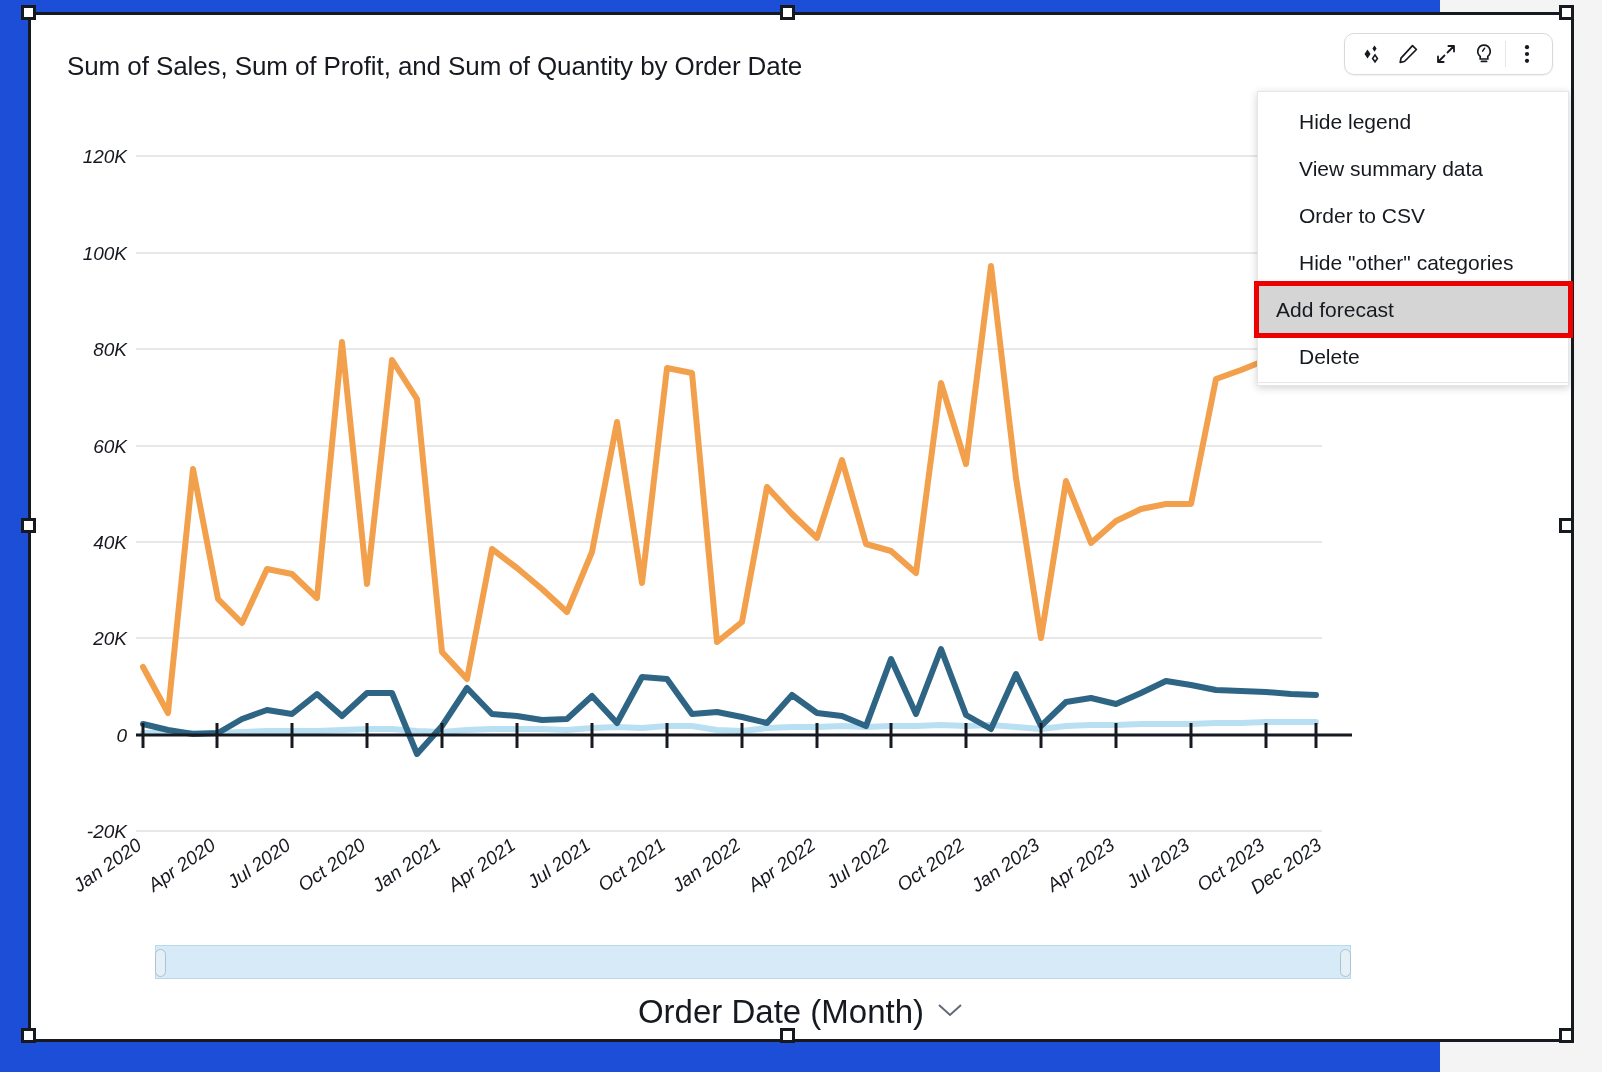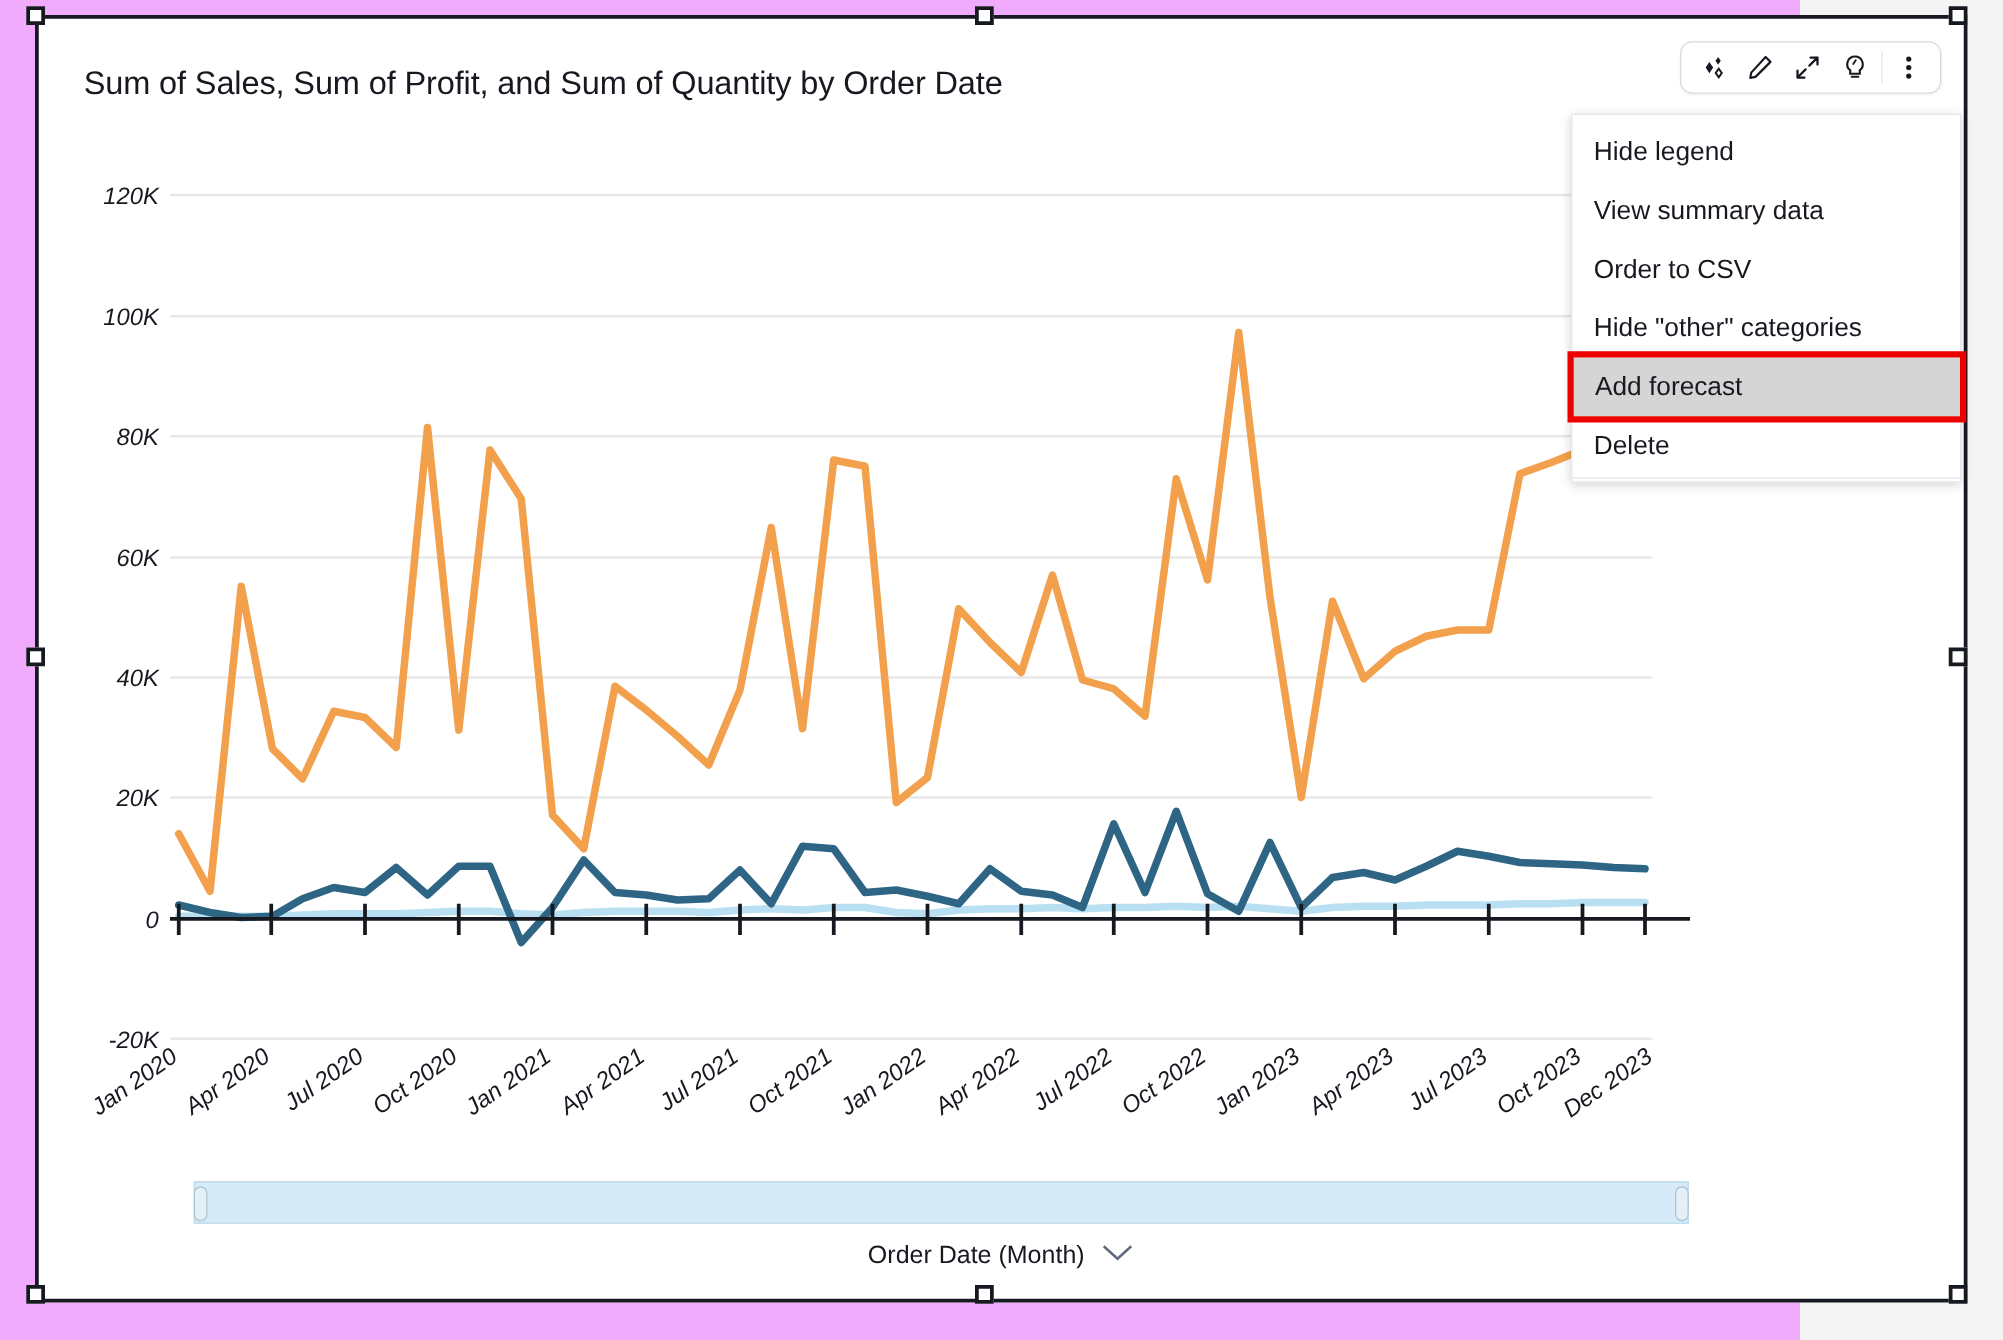--- a/index.html
+++ b/index.html
@@ -2,21 +2,21 @@
 <html><head>
 <meta charset="utf-8">
 <style>
   * { box-sizing: border-box; margin: 0; padding: 0; }
   html, body {
     width: 1602px; height: 1072px;
     background: #f4f4f4;
     font-family: "Liberation Sans", sans-serif;
     overflow: hidden;
   }
-  #root { position: relative; width: 1440px; height: 1072px; background: #f0abfc; }
+  #root { position: relative; width: 1440px; height: 1072px; background: #1d4ed8; }
 
   
   .visual-frame {
     position: absolute;
     left: 28px; top: 12px;
     width: 1546px; height: 1030px;
     background: #ffffff;
     border: 3px solid #16191f;
   }
   .handle {
@@ -80,20 +80,21 @@
   }
   .menu-item {
     height: 47px;
     display: flex;
     align-items: center;
     padding-left: 17px;
     font-size: 21px;
     color: #16191f;
     cursor: pointer;
     white-space: nowrap;
+    margin-left: 24px;
   }
   .menu-item.highlight {
     background: #d5d5d5;
     outline: 5px solid #ec0000;
     outline-offset: 0px;
     position: relative;
     z-index: 2;
     margin: 0 0 0 1px;
   }
   .menu-divider {
@@ -141,21 +142,21 @@
   
   .axis-field {
     position: absolute;
     left: 0; right: 0; top: 978px;
     display: flex;
     align-items: center;
     justify-content: center;
     gap: 12px;
   }
   .axis-field-label {
-    font-size: 20px;
+    font-size: 33px;
     color: #16191f;
   }
   .chev { display: block; }
 </style>
 </head>
 <body>
 
 <div id="root">
 
   <div class="visual-frame">

